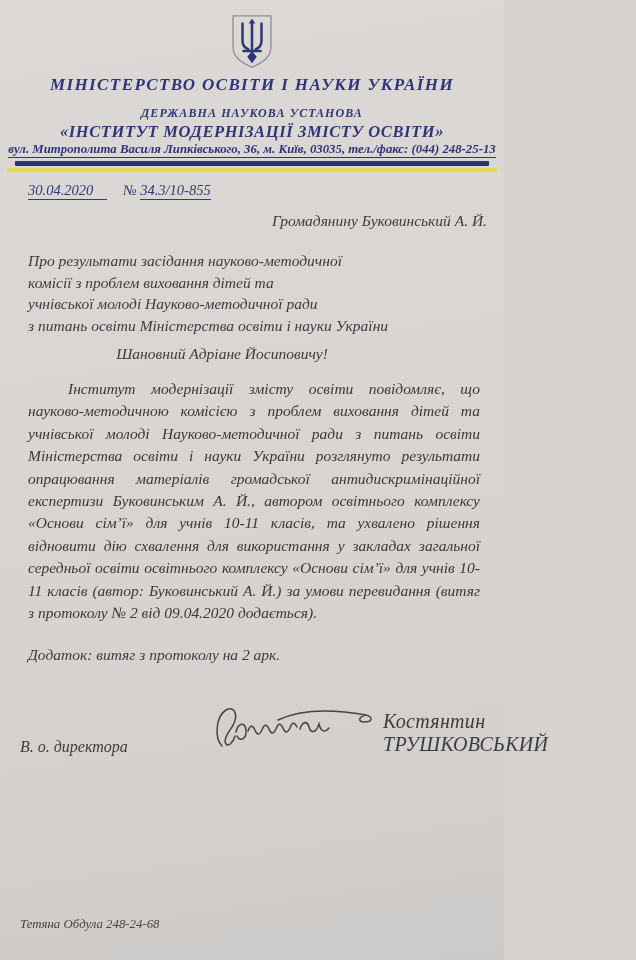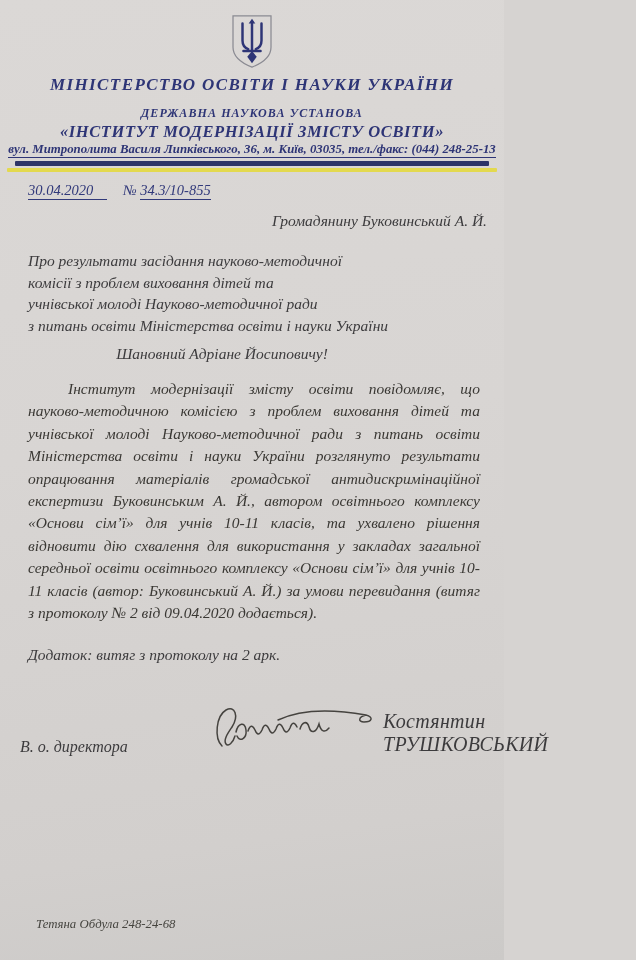--- a/index.html
+++ b/index.html
@@ -46,21 +46,21 @@
   
   .sig-row{
     margin-top:44px;padding:0 11px 0 20px;
     display:flex;align-items:flex-end;
   }
   .sig-position{font-size:16px;color:#3c3b3d;flex:0 0 160px;}
   .sig-scribble{flex:0 0 175px;margin-left:28px;margin-top:-8px;}
   .sig-name{margin-left:auto;font-size:20px;color:#3c3b3d;letter-spacing:0.3px;}
   
   .footer-contact{
-    position:absolute;left:36px;top:917px;
+    position:absolute;left:20px;top:917px;
     font-size:12.8px;color:#45443f;
   }
 </style>
 </head>
 <body>
 
 <div class="page">
 
   <header class="letterhead">
     <div class="emblem">

